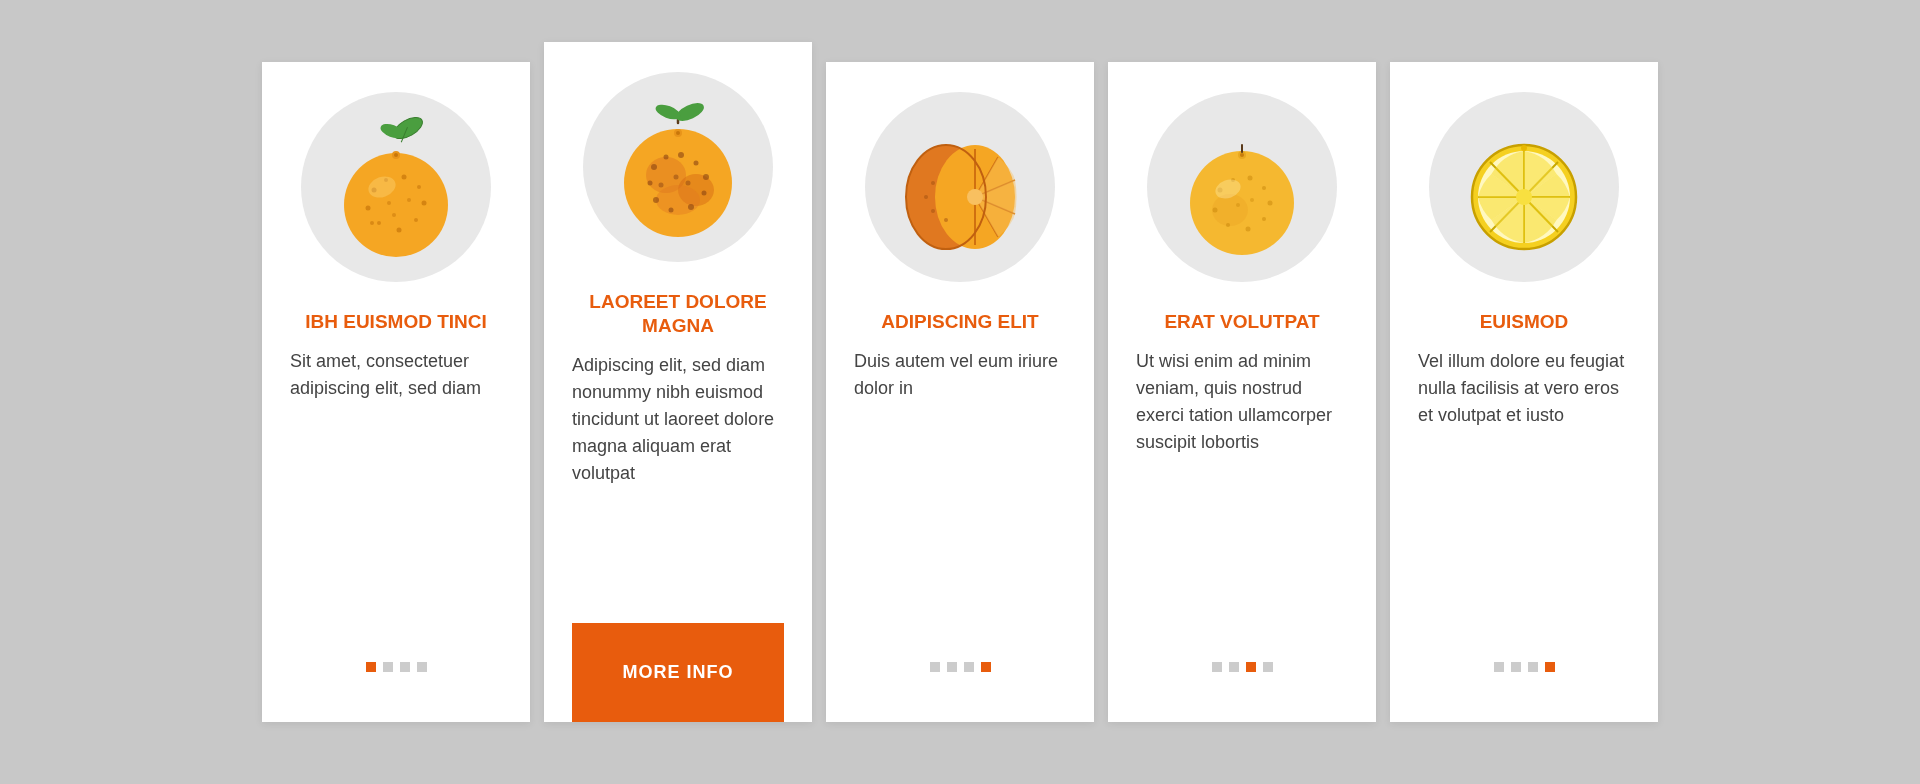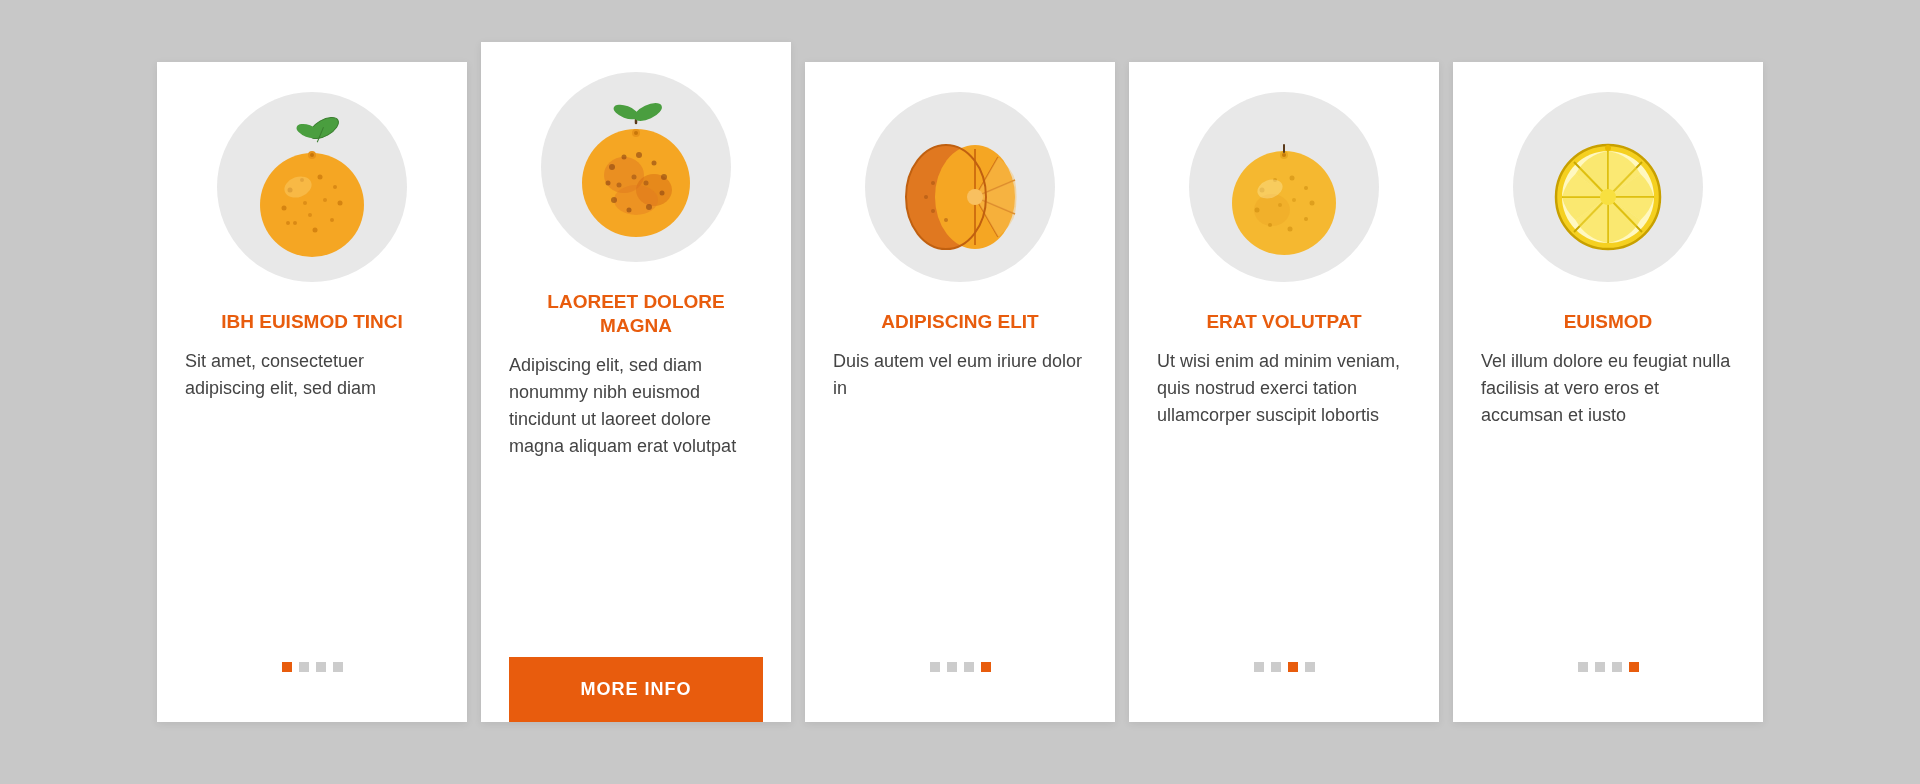--- a/index.html
+++ b/index.html
@@ -17,21 +17,21 @@
 
     .cards-container {
       display: flex;
       gap: 14px;
       align-items: stretch;
       padding: 40px 60px;
     }
 
     .card {
       background: #ffffff;
-      width: 310px;
+      width: 268px;
       min-height: 640px;
       display: flex;
       flex-direction: column;
       align-items: center;
       padding: 30px 28px 28px 28px;
       position: relative;
       box-shadow: 0 2px 8px rgba(0,0,0,0.08);
     }
 
     .card.featured {
@@ -97,21 +97,21 @@
     }
 
     .more-info-btn {
       width: 100%;
       background: #e85c0d;
       color: #fff;
       font-size: 18px;
       font-weight: 700;
       letter-spacing: 1px;
       text-align: center;
-      padding: 22px 0;
+      padding: 39px 0;
       margin-top: auto;
       cursor: pointer;
       border: none;
       text-transform: uppercase;
     }
   </style>
 </head>
 <body>
 
 <div class="cards-container">
@@ -298,21 +298,21 @@
         <path d="M72,82 L39.5,59 A46,46 0 0,1 72,36 Z" fill="#f5d820" opacity="0.5"></path>
 
         <circle cx="72" cy="82" r="8" fill="#f8e040"></circle>
 
         <circle cx="72" cy="82" r="52" fill="none" stroke="#c8a000" stroke-width="2.5"></circle>
 
         <circle cx="72" cy="33" r="3" fill="#e8b800"></circle>
       </svg>
     </div>
     <div class="card-title">EUISMOD</div>
-    <div class="card-body">Vel illum dolore eu feugiat nulla facilisis at vero eros et accumsan et iusto</div>
+    <div class="card-body">Vel illum dolore eu feugiat nulla facilisis at vero eros et volutpat et iusto</div>
     <div class="dots-row">
       <div class="dot inactive"></div>
       <div class="dot inactive"></div>
       <div class="dot inactive"></div>
       <div class="dot active"></div>
     </div>
   </div>
 
 </div>
 

